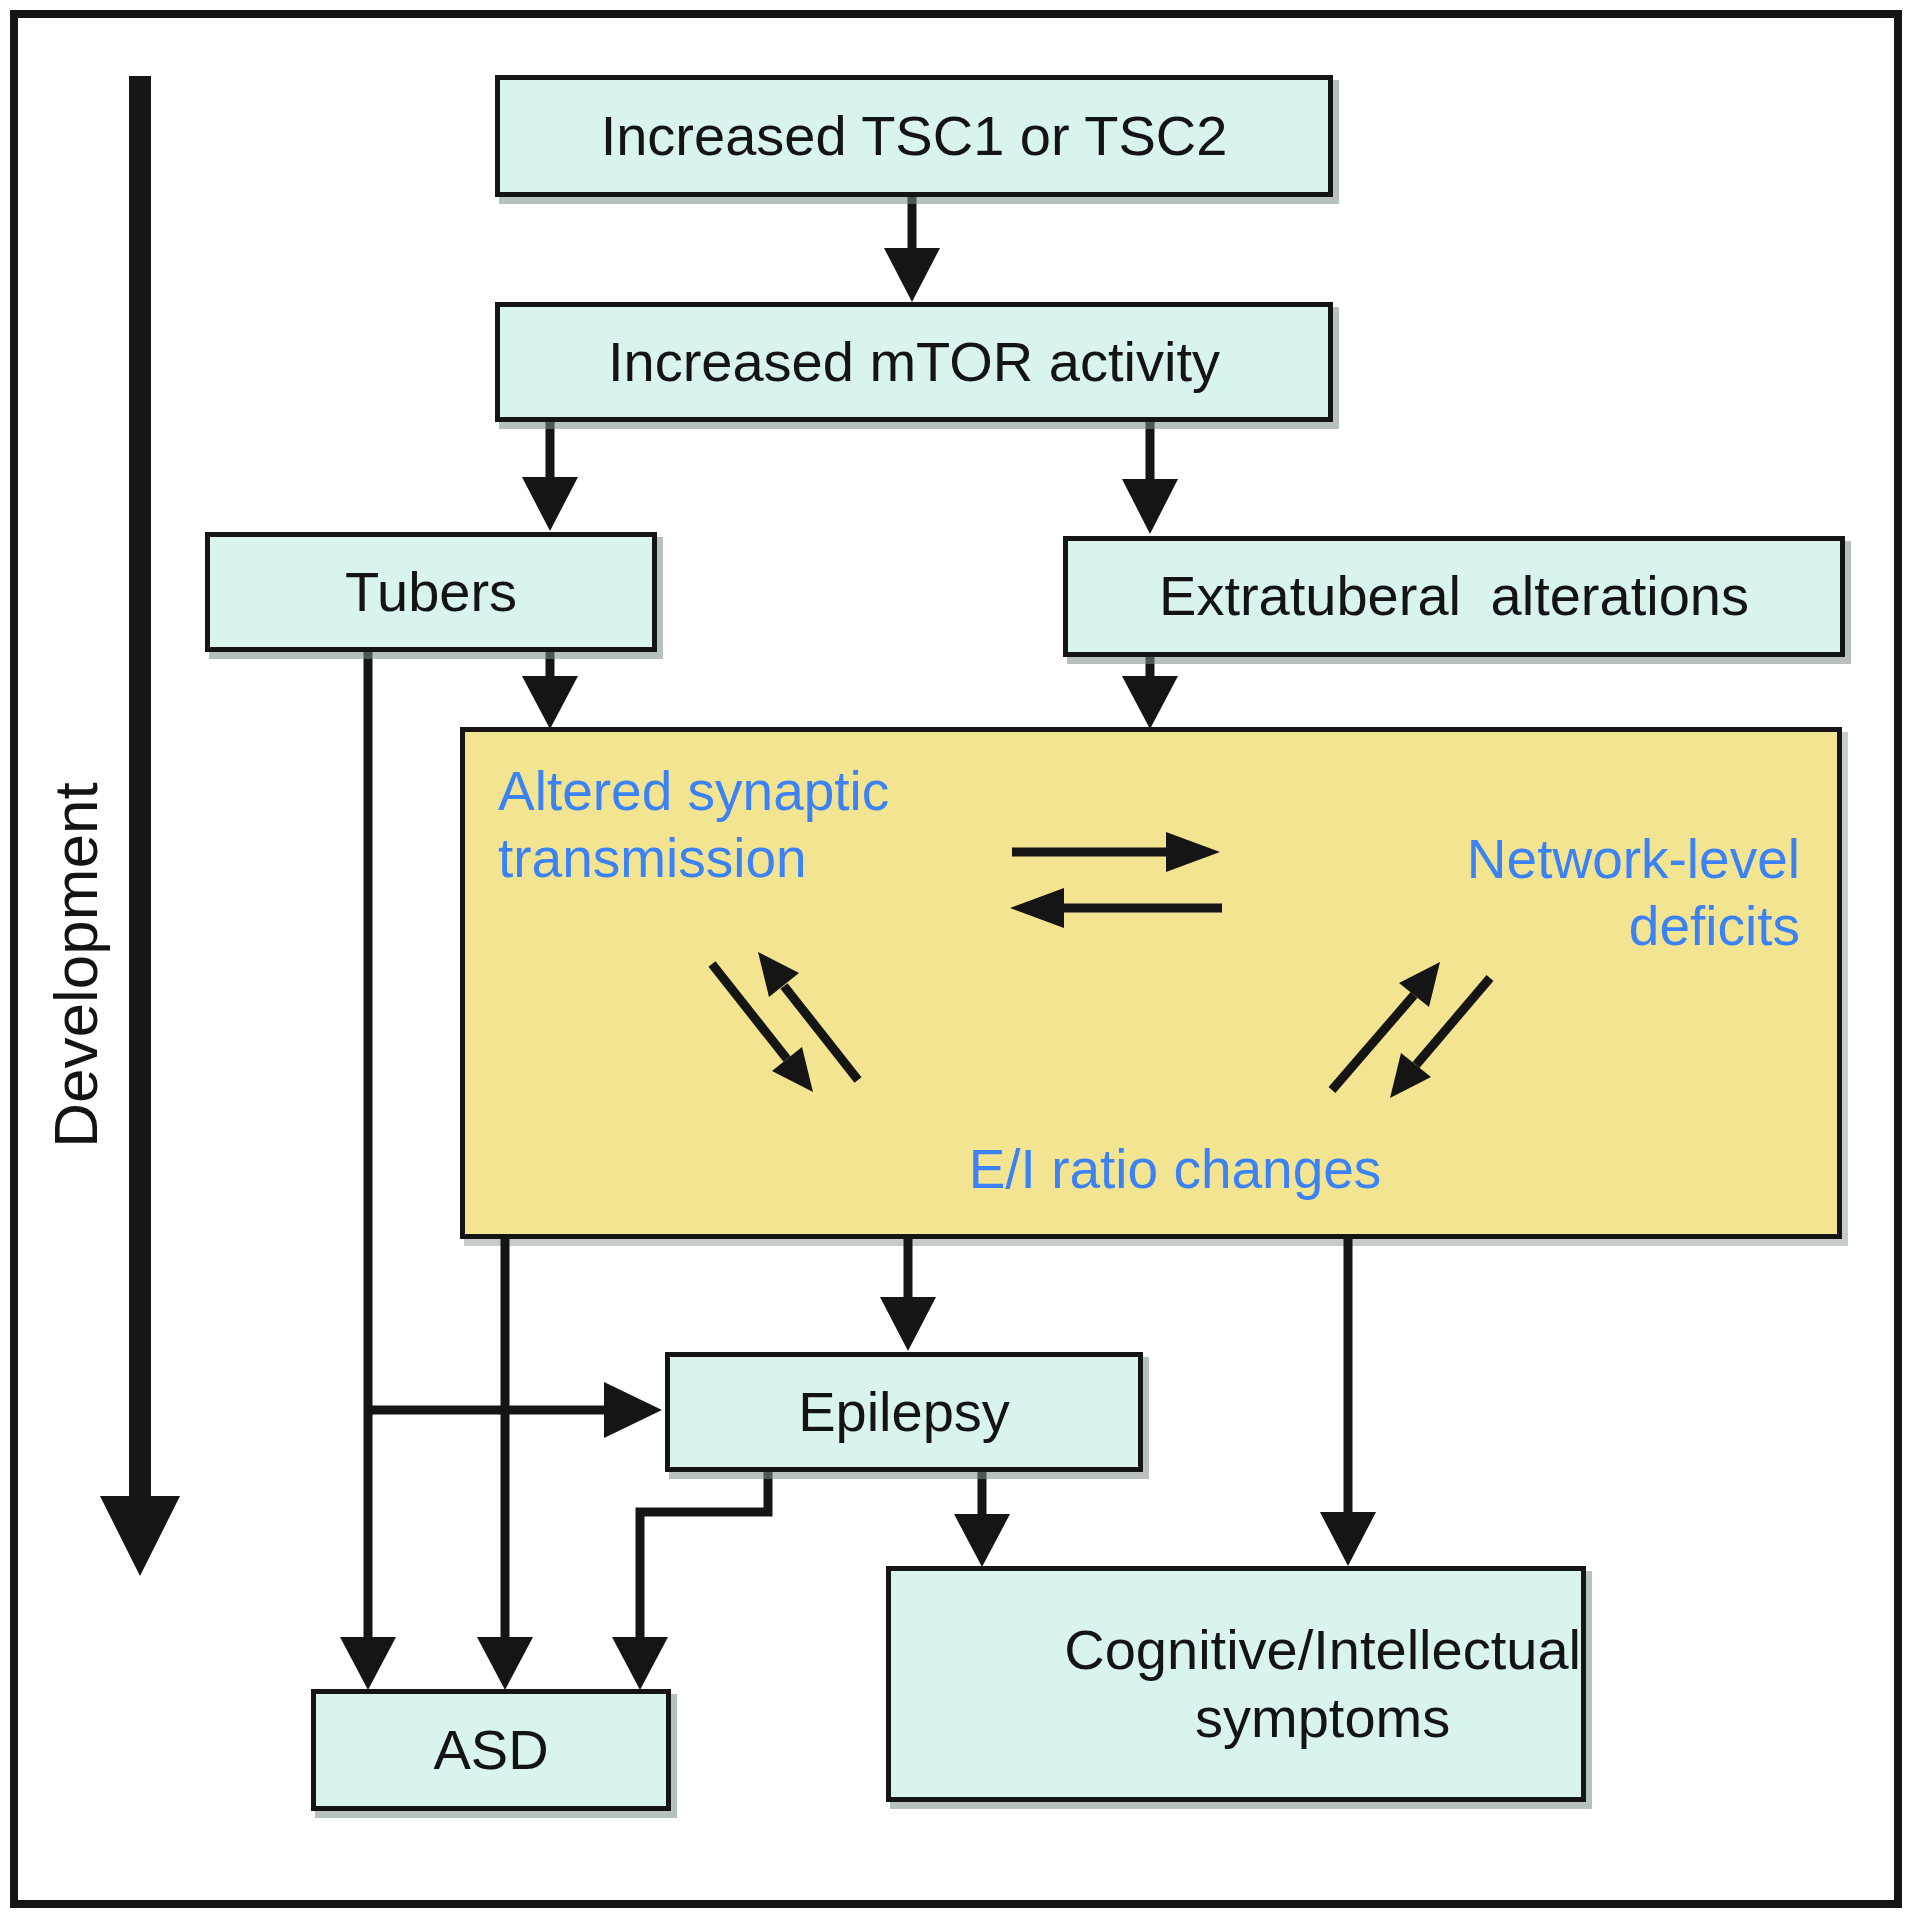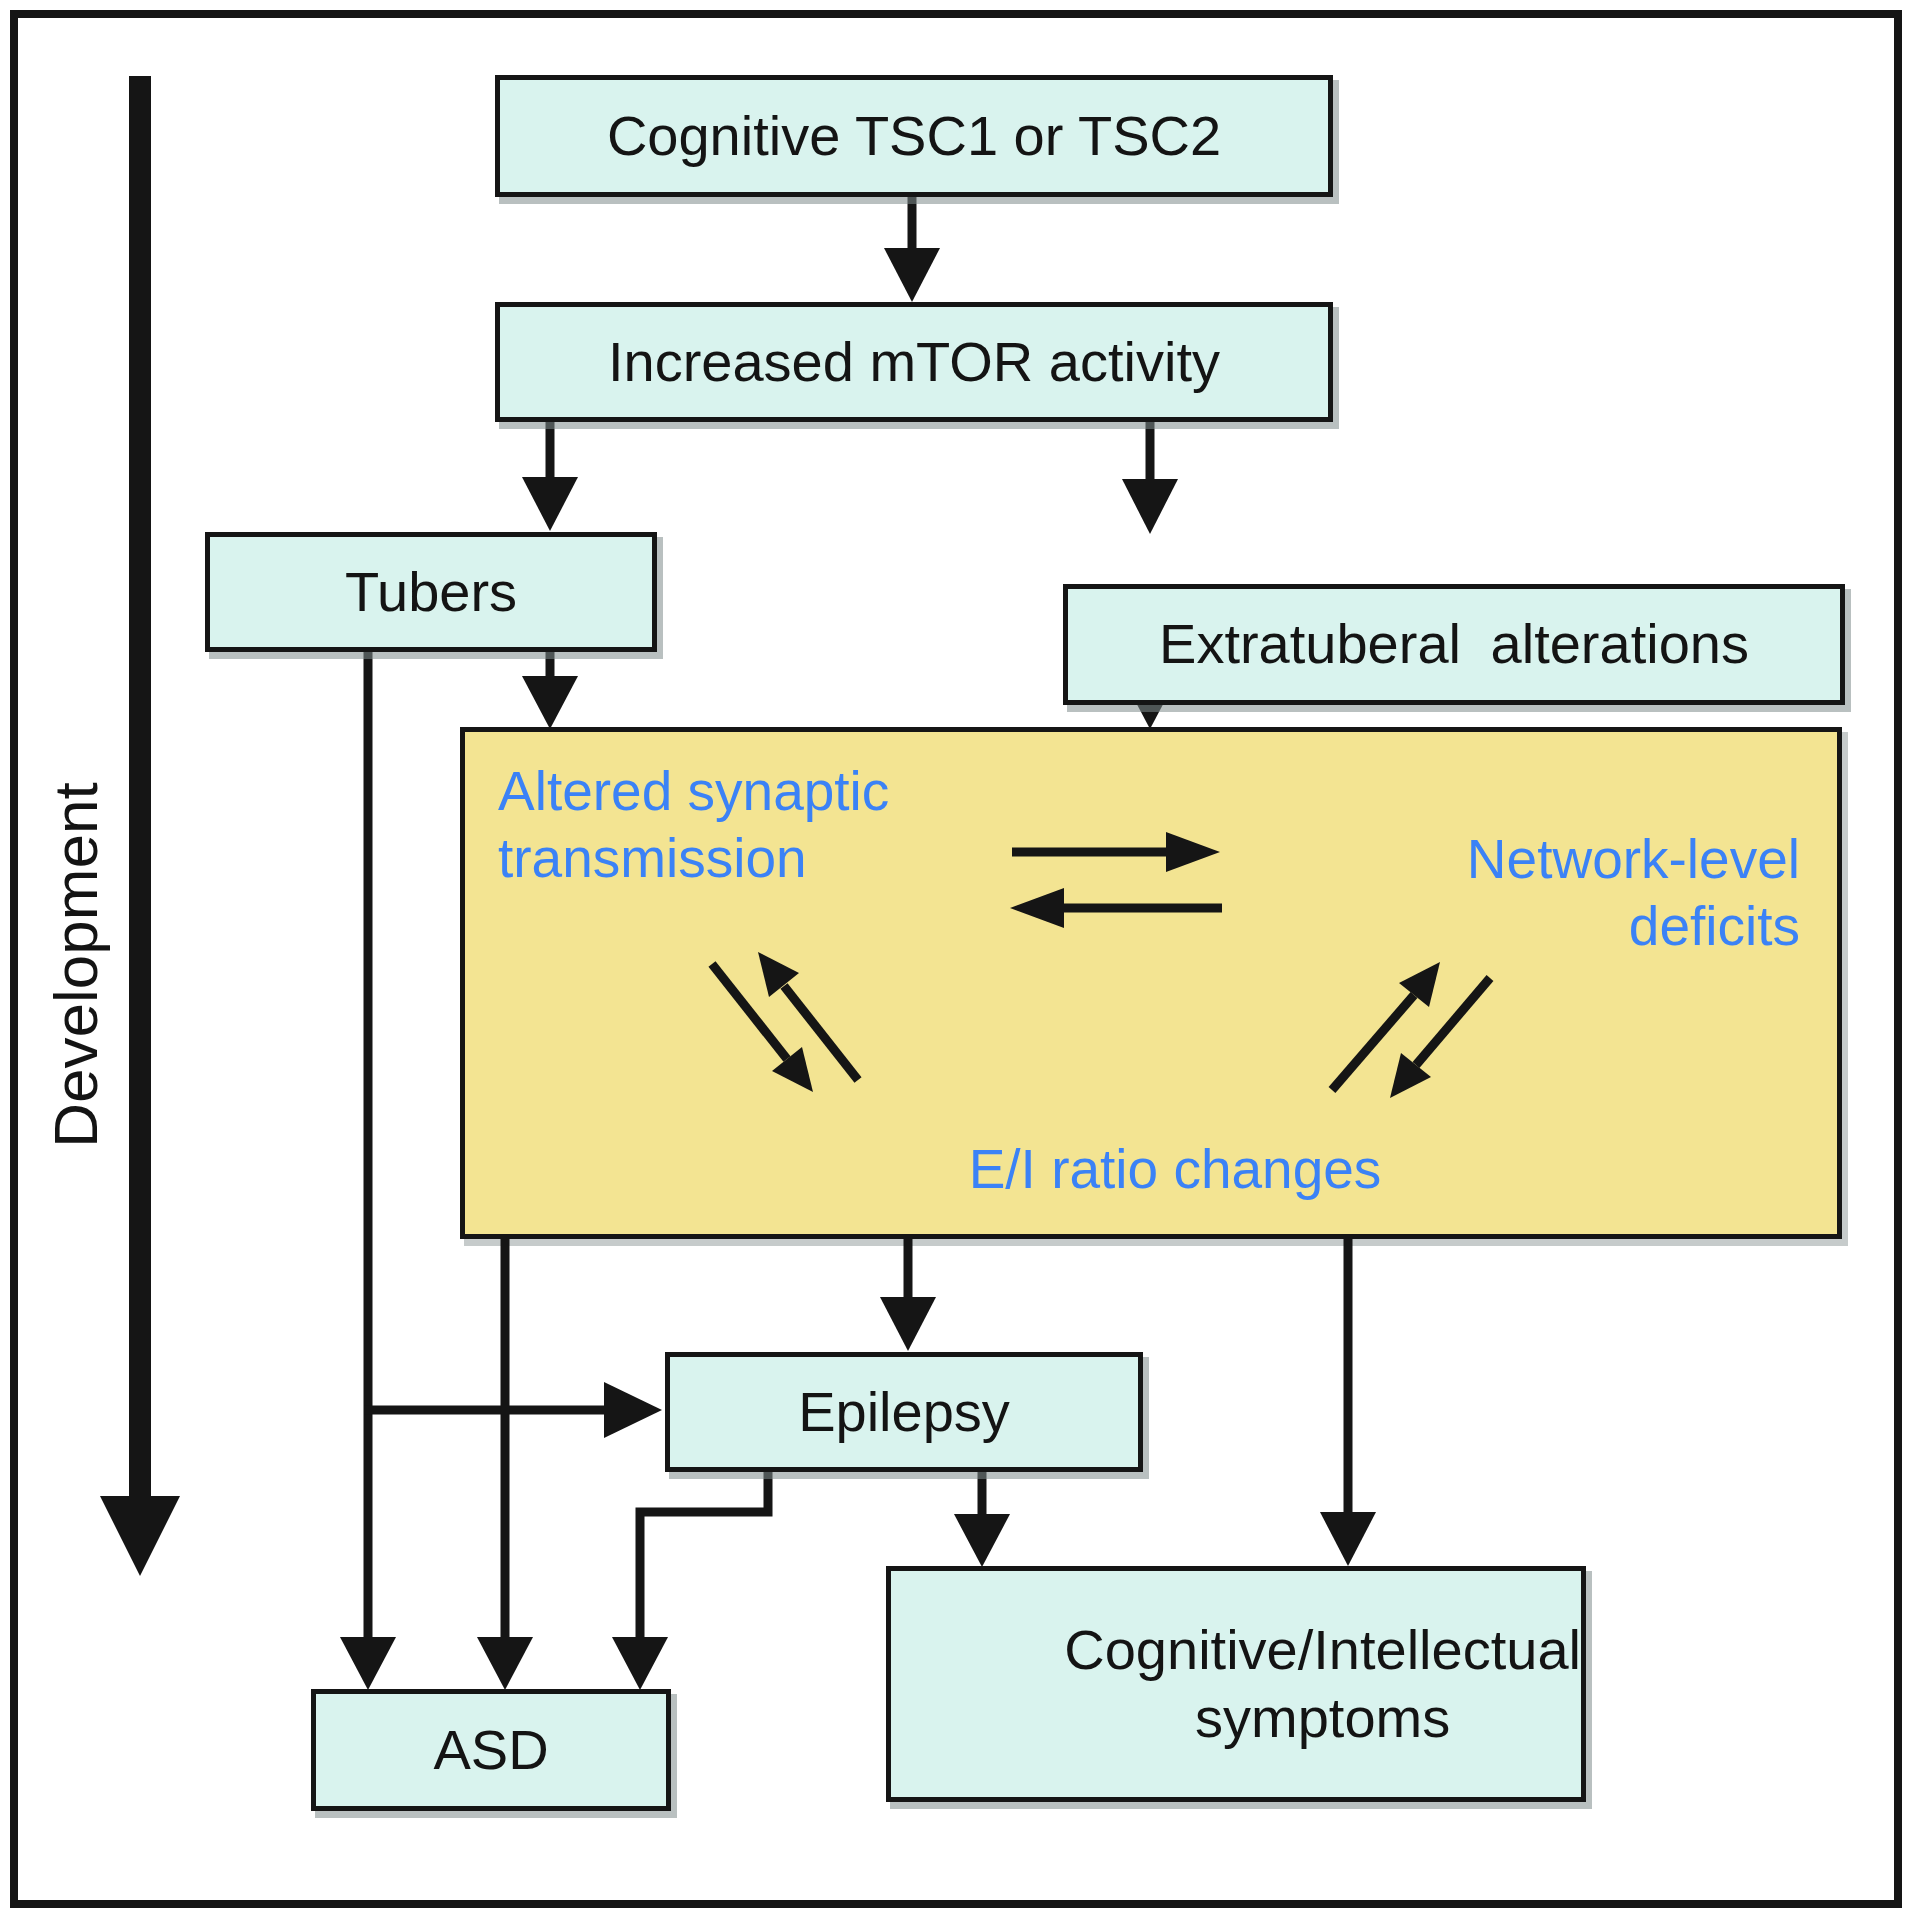--- a/index.html
+++ b/index.html
@@ -29,21 +29,21 @@
     box-shadow:5px 6px 0 1px rgba(128,140,140,0.45);
   }
   .ylabel {
     position:absolute; z-index:3; font-size:55px; line-height:1.22; color:#3b82f6;
   }
   .dev {
     position:absolute; z-index:3; left:-174px; top:925px; width:500px; height:80px;
     line-height:80px; text-align:center; font-size:62px; color:#141414;
     transform:rotate(-90deg);
   }
-  .wordwide { word-spacing:14px;margin-top:48px; }
+  .wordwide { word-spacing:14px; }
   svg line, svg polyline { stroke:#151515; fill:none; }
   svg polygon { fill:#151515; stroke:none; }
 </style>
 </head>
 <body>
 
 <div class="stage">
 
   <div class="frame"></div>
 
@@ -100,21 +100,21 @@
     <line x1="712" y1="964" x2="787" y2="1059" stroke-width="9"></line>
     <polygon points="813,1092 802,1047 772,1071"></polygon>
 
     <line x1="1332" y1="1090" x2="1414" y2="995" stroke-width="9"></line>
     <polygon points="1440,962 1429,1007 1399,983"></polygon>
     <line x1="1490" y1="978" x2="1416" y2="1065" stroke-width="9"></line>
     <polygon points="1390,1098 1431,1077 1401,1053"></polygon>
   </svg>
 
   <div class="node" style="left:495px; top:75px; width:838px; height:122px;">
-    <span>Cognitive TSC1 or TSC2</span>
+    <span>Increased TSC1 or TSC2</span>
   </div>
 
   <div class="node" style="left:495px; top:302px; width:838px; height:120px;">
     <span>Increased mTOR activity</span>
   </div>
 
   <div class="node" style="left:205px; top:532px; width:452px; height:120px;">
     <span>Tubers</span>
   </div>
 

